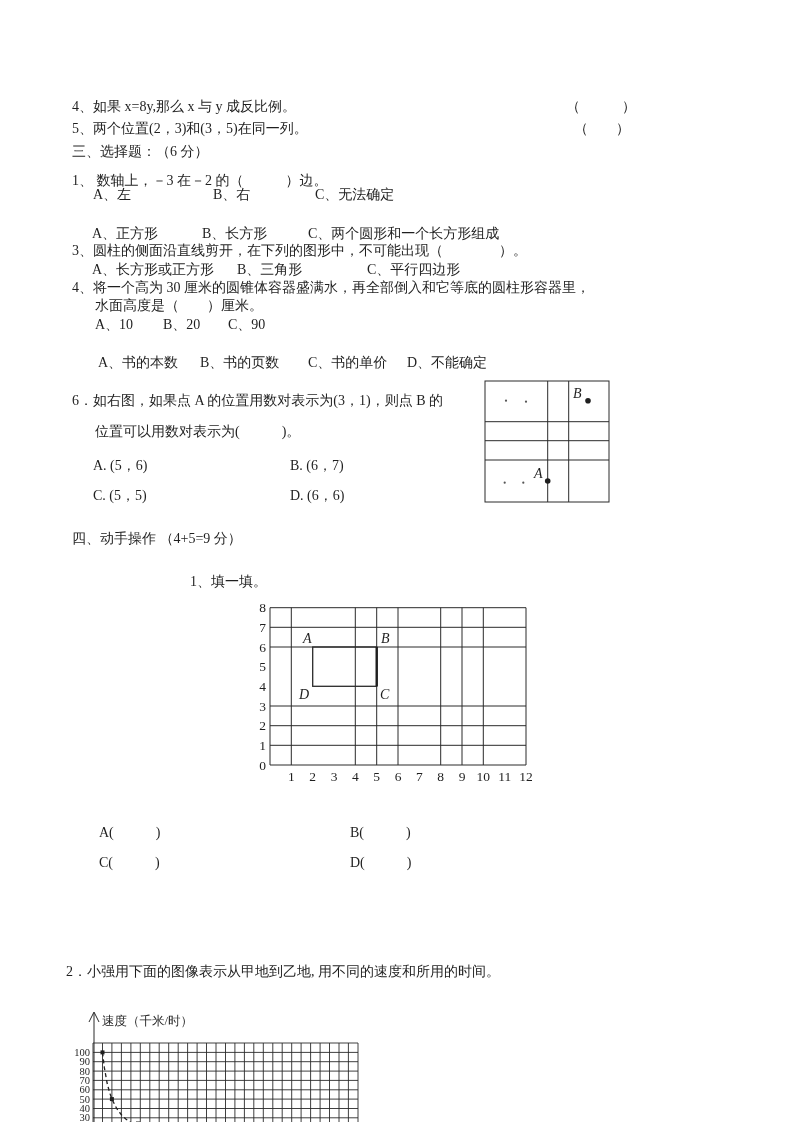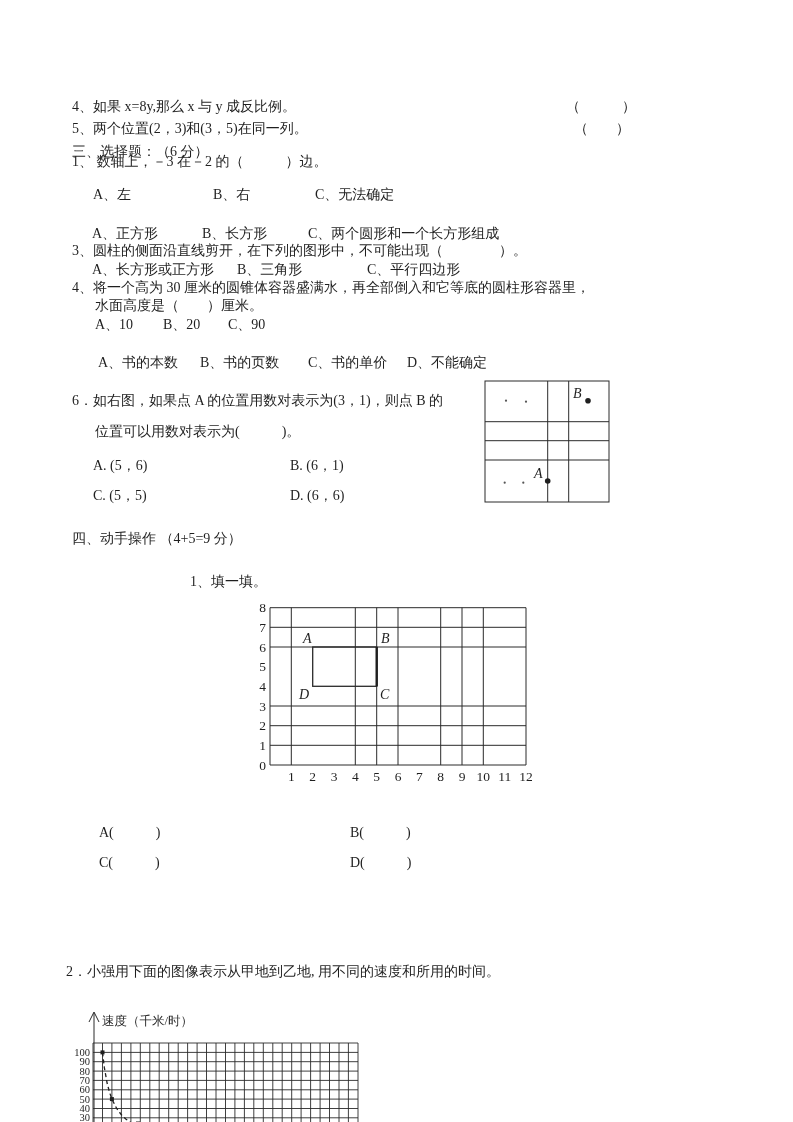--- a/index.html
+++ b/index.html
@@ -16,21 +16,21 @@
 
 <div class="page">
 
   <div class="t" style="left:72px;top:98px">4、如果 x=8y,那么 x 与 y 成反比例。</div>
   <div class="t" style="left:566px;top:98px">（　　　）</div>
   <div class="t" style="left:72px;top:120px">5、两个位置(2，3)和(3，5)在同一列。</div>
   <div class="t" style="left:574px;top:120px">（　　）</div>
 
   <div class="t" style="left:72px;top:143px">三、选择题：（6 分）</div>
 
-  <div class="t" style="left:72px;top:153px">1、 数轴上，－3 在－2 的（　　　）边。</div>
+  <div class="t" style="left:72px;top:172px">1、 数轴上，－3 在－2 的（　　　）边。</div>
   <div class="t" style="left:93px;top:186px">A、左</div>
   <div class="t" style="left:213px;top:186px">B、右</div>
   <div class="t" style="left:315px;top:186px">C、无法确定</div>
 
   <div class="t" style="left:92px;top:225px">A、正方形</div>
   <div class="t" style="left:202px;top:225px">B、长方形</div>
   <div class="t" style="left:308px;top:225px">C、两个圆形和一个长方形组成</div>
 
   <div class="t" style="left:72px;top:242px">3、圆柱的侧面沿直线剪开，在下列的图形中，不可能出现（　　　　）。</div>
   <div class="t" style="left:92px;top:261px">A、长方形或正方形</div>
@@ -44,21 +44,21 @@
   <div class="t" style="left:228px;top:316px">C、90</div>
 
   <div class="t" style="left:98px;top:354px">A、书的本数</div>
   <div class="t" style="left:200px;top:354px">B、书的页数</div>
   <div class="t" style="left:308px;top:354px">C、书的单价</div>
   <div class="t" style="left:407px;top:354px">D、不能确定</div>
 
   <div class="t" style="left:72px;top:392px">6．如右图，如果点 A 的位置用数对表示为(3，1)，则点 B 的</div>
   <div class="t" style="left:95px;top:423px">位置可以用数对表示为(　　　)。</div>
   <div class="t" style="left:93px;top:457px">A. (5，6)</div>
-  <div class="t" style="left:290px;top:457px">B. (6，1)</div>
+  <div class="t" style="left:290px;top:457px">B. (6，7)</div>
   <div class="t" style="left:93px;top:487px">C. (5，5)</div>
   <div class="t" style="left:290px;top:487px">D. (6，6)</div>
 
   <svg style="left:480px;top:374px" width="140" height="134" viewBox="0 0 140 134">
     <g>
       <rect x="5" y="7" width="124" height="121" fill="none" class="ln"></rect>
       <line x1="67.7" y1="7" x2="67.7" y2="128" class="ln"></line>
       <line x1="88.7" y1="7" x2="88.7" y2="128" class="ln"></line>
       <line x1="5" y1="47.7" x2="129" y2="47.7" class="ln"></line>
       <line x1="5" y1="66.7" x2="129" y2="66.7" class="ln"></line>

